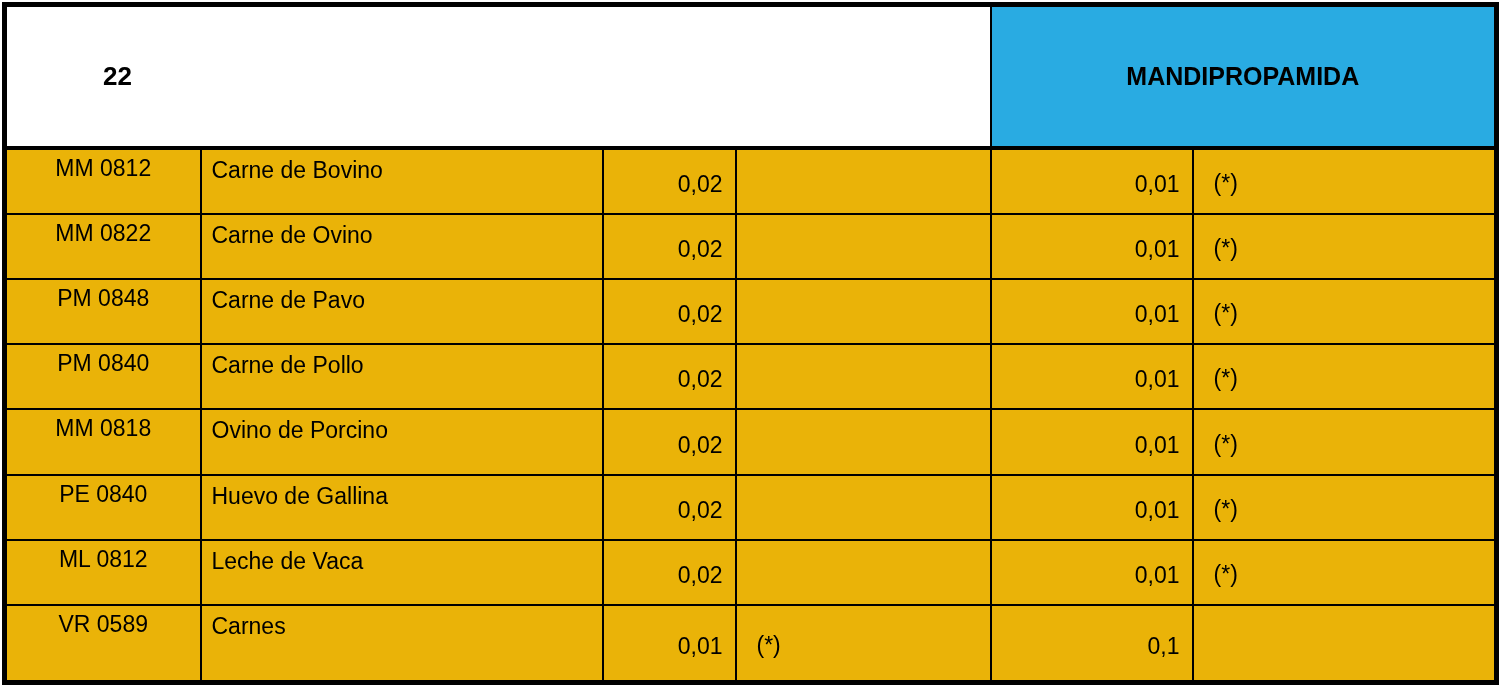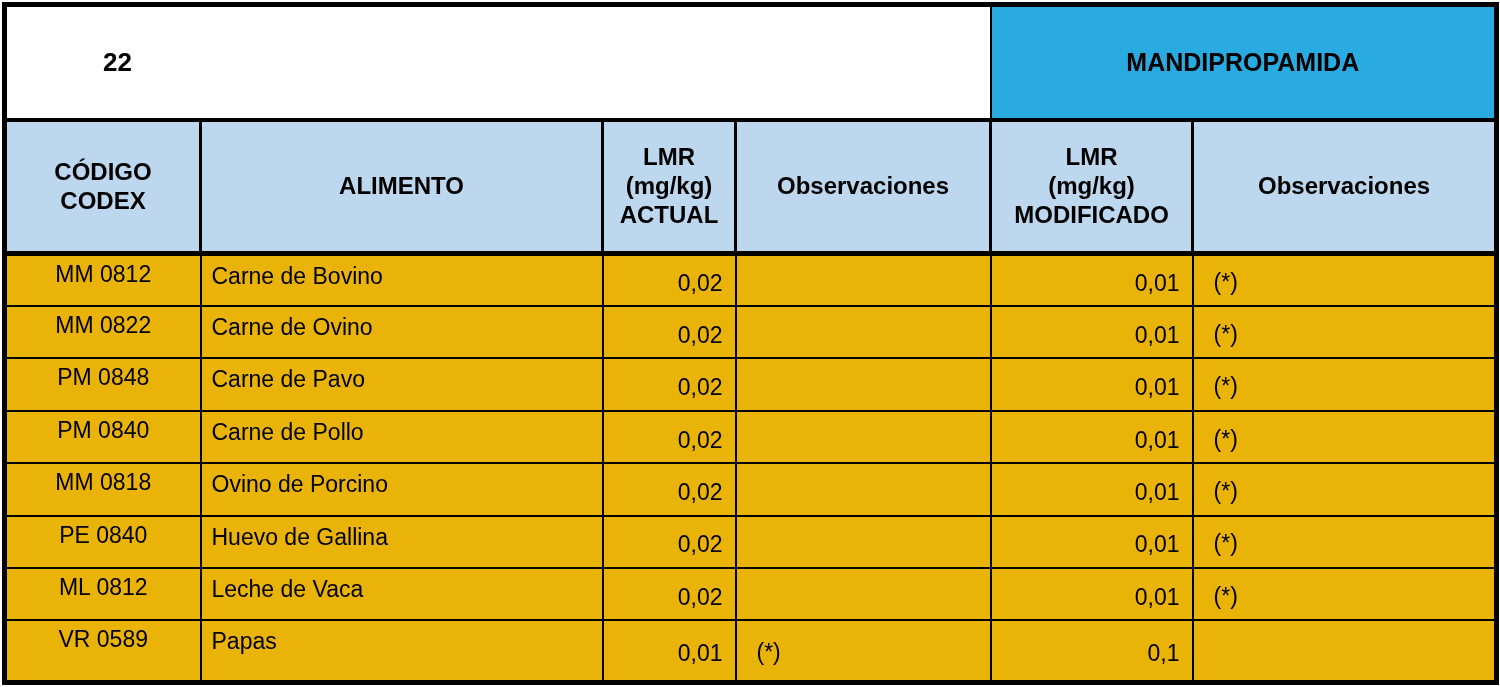--- a/index.html
+++ b/index.html
@@ -97,33 +97,20 @@
       <col style="width:202px">
       <col style="width:304px">
     </colgroup>
 
     <tbody>
         <tr class="row-title">
       <td class="title-left" colspan="4">22</td>
       <td class="title-right" colspan="2">MANDIPROPAMIDA</td>
     </tr>
 
-    <tr class="row-head">
-      <th>CÓDIGO
-CODEX</th>
-      <th>ALIMENTO</th>
-      <th>LMR
-(mg/kg)
-ACTUAL</th>
-      <th>Observaciones</th>
-      <th>LMR
-(mg/kg)
-MODIFICADO</th>
-      <th>Observaciones</th>
-    </tr>
 
     <tr class="row-data">
       <td class="c-codigo">MM 0812</td>
       <td class="c-alimento">Carne de Bovino</td>
       <td class="c-num">0,02</td>
       <td class="c-obs"></td>
       <td class="c-num">0,01</td>
       <td class="c-obs">(*)</td>
     </tr>
     <tr class="row-data">
@@ -169,21 +156,21 @@
     <tr class="row-data">
       <td class="c-codigo">ML 0812</td>
       <td class="c-alimento">Leche de Vaca</td>
       <td class="c-num">0,02</td>
       <td class="c-obs"></td>
       <td class="c-num">0,01</td>
       <td class="c-obs">(*)</td>
     </tr>
     <tr class="row-data row-last">
       <td class="c-codigo">VR 0589</td>
-      <td class="c-alimento">Papas</td>
+      <td class="c-alimento">Carnes</td>
       <td class="c-num">0,01</td>
       <td class="c-obs">(*)</td>
       <td class="c-num">0,1</td>
       <td class="c-obs"></td>
     </tr>
   </tbody>
     </table>
 </div>
 
 </body></html>

